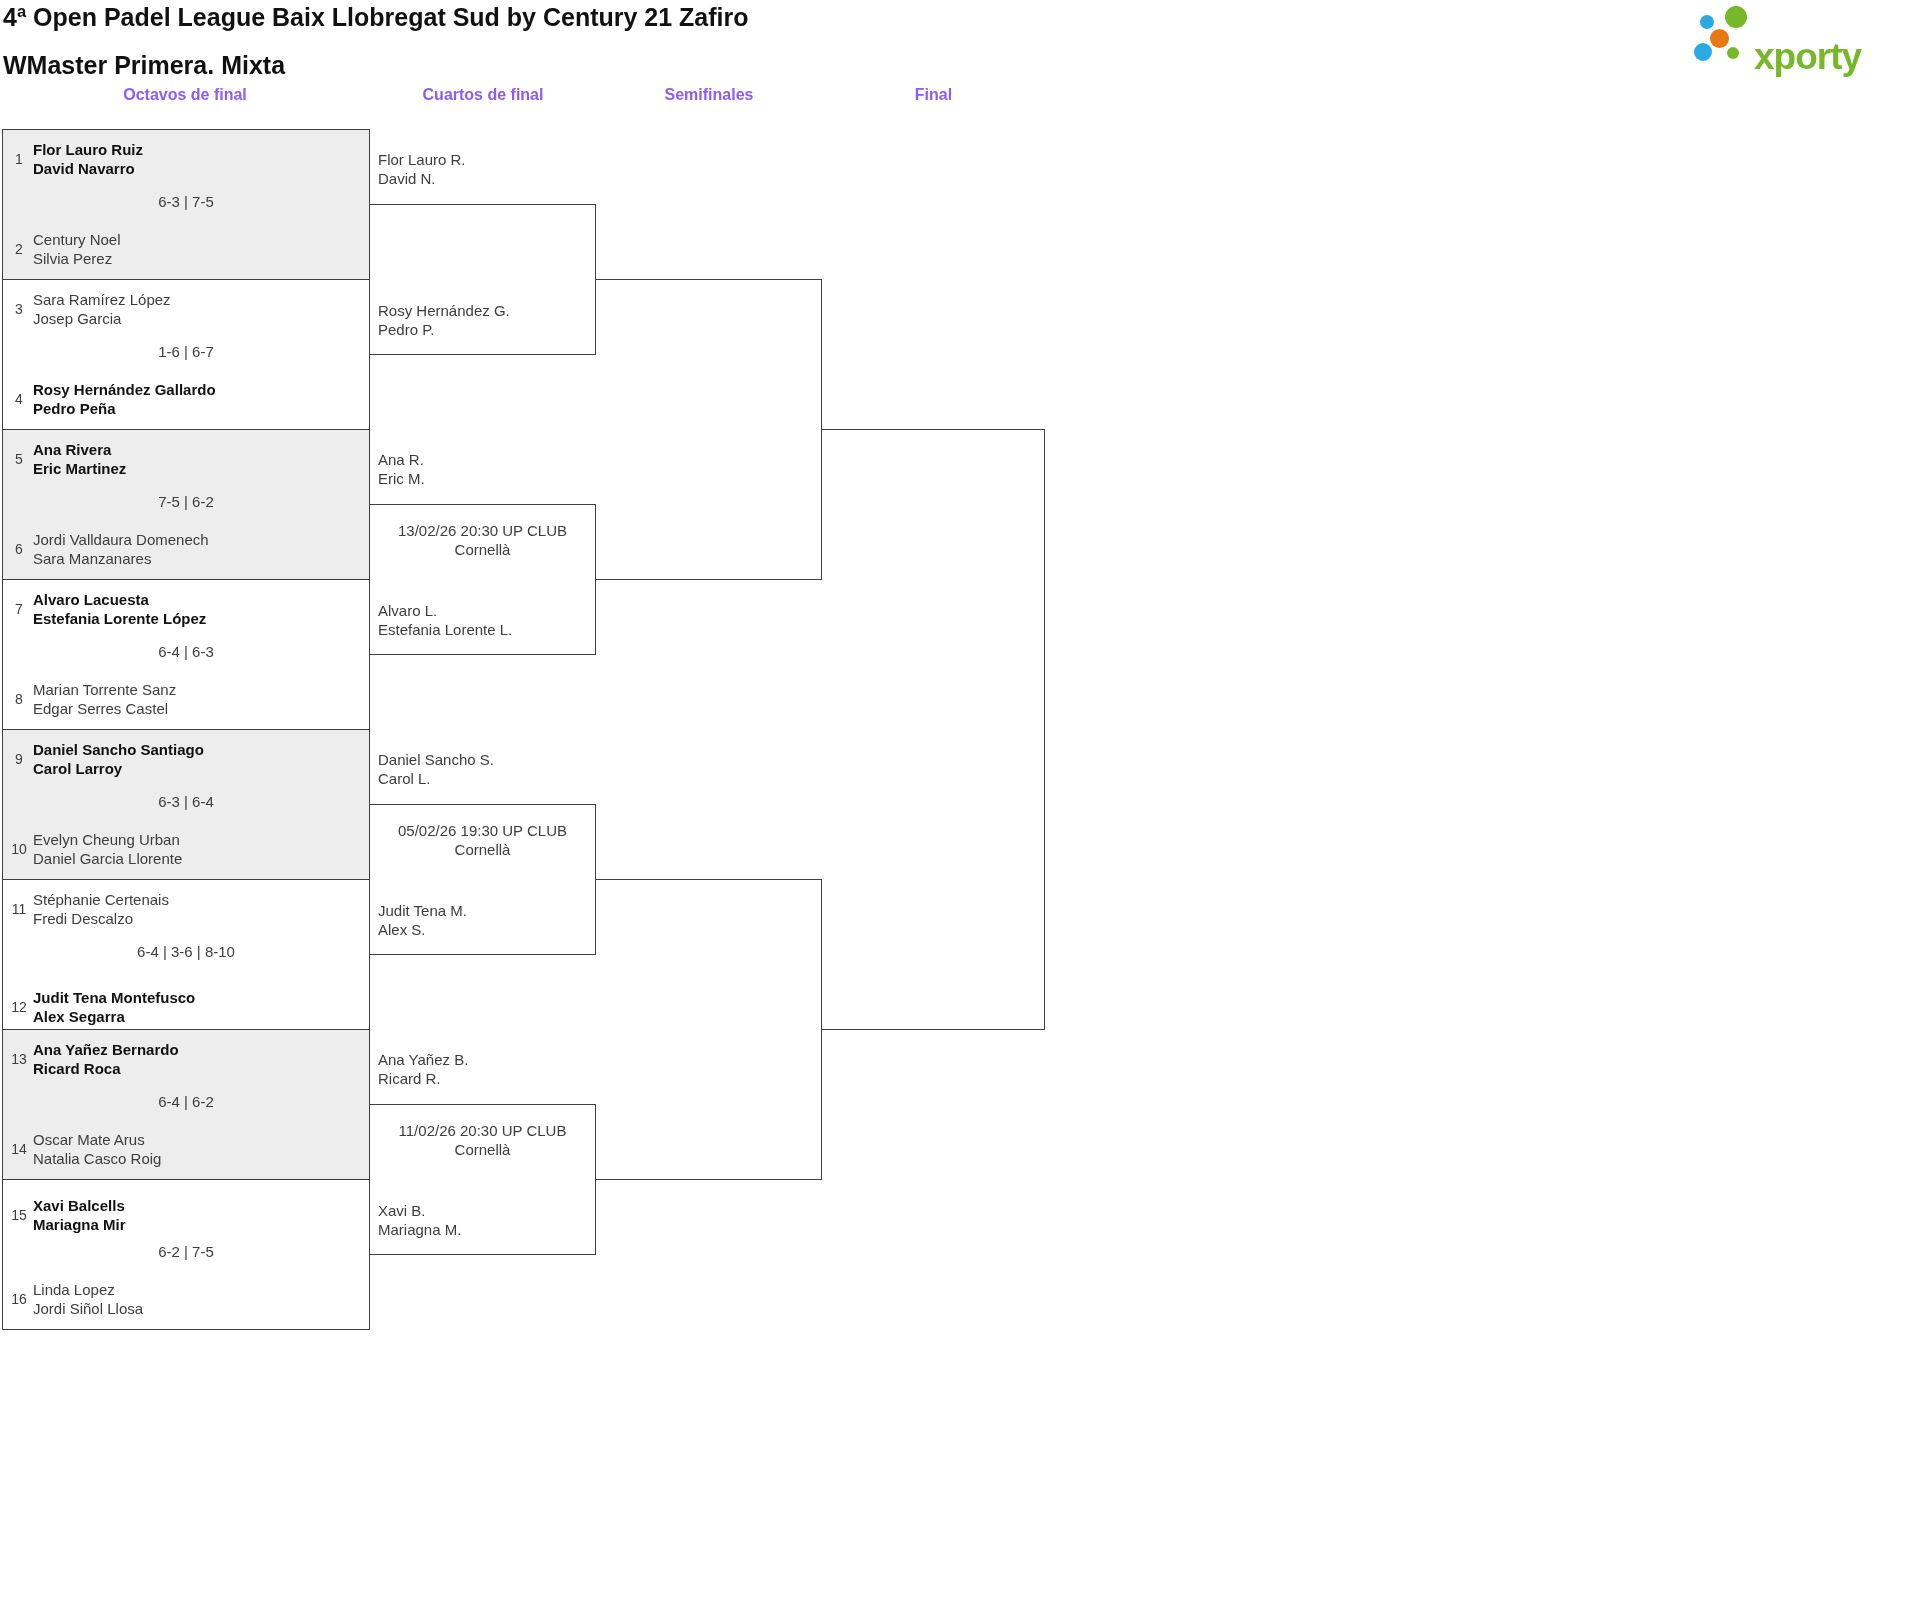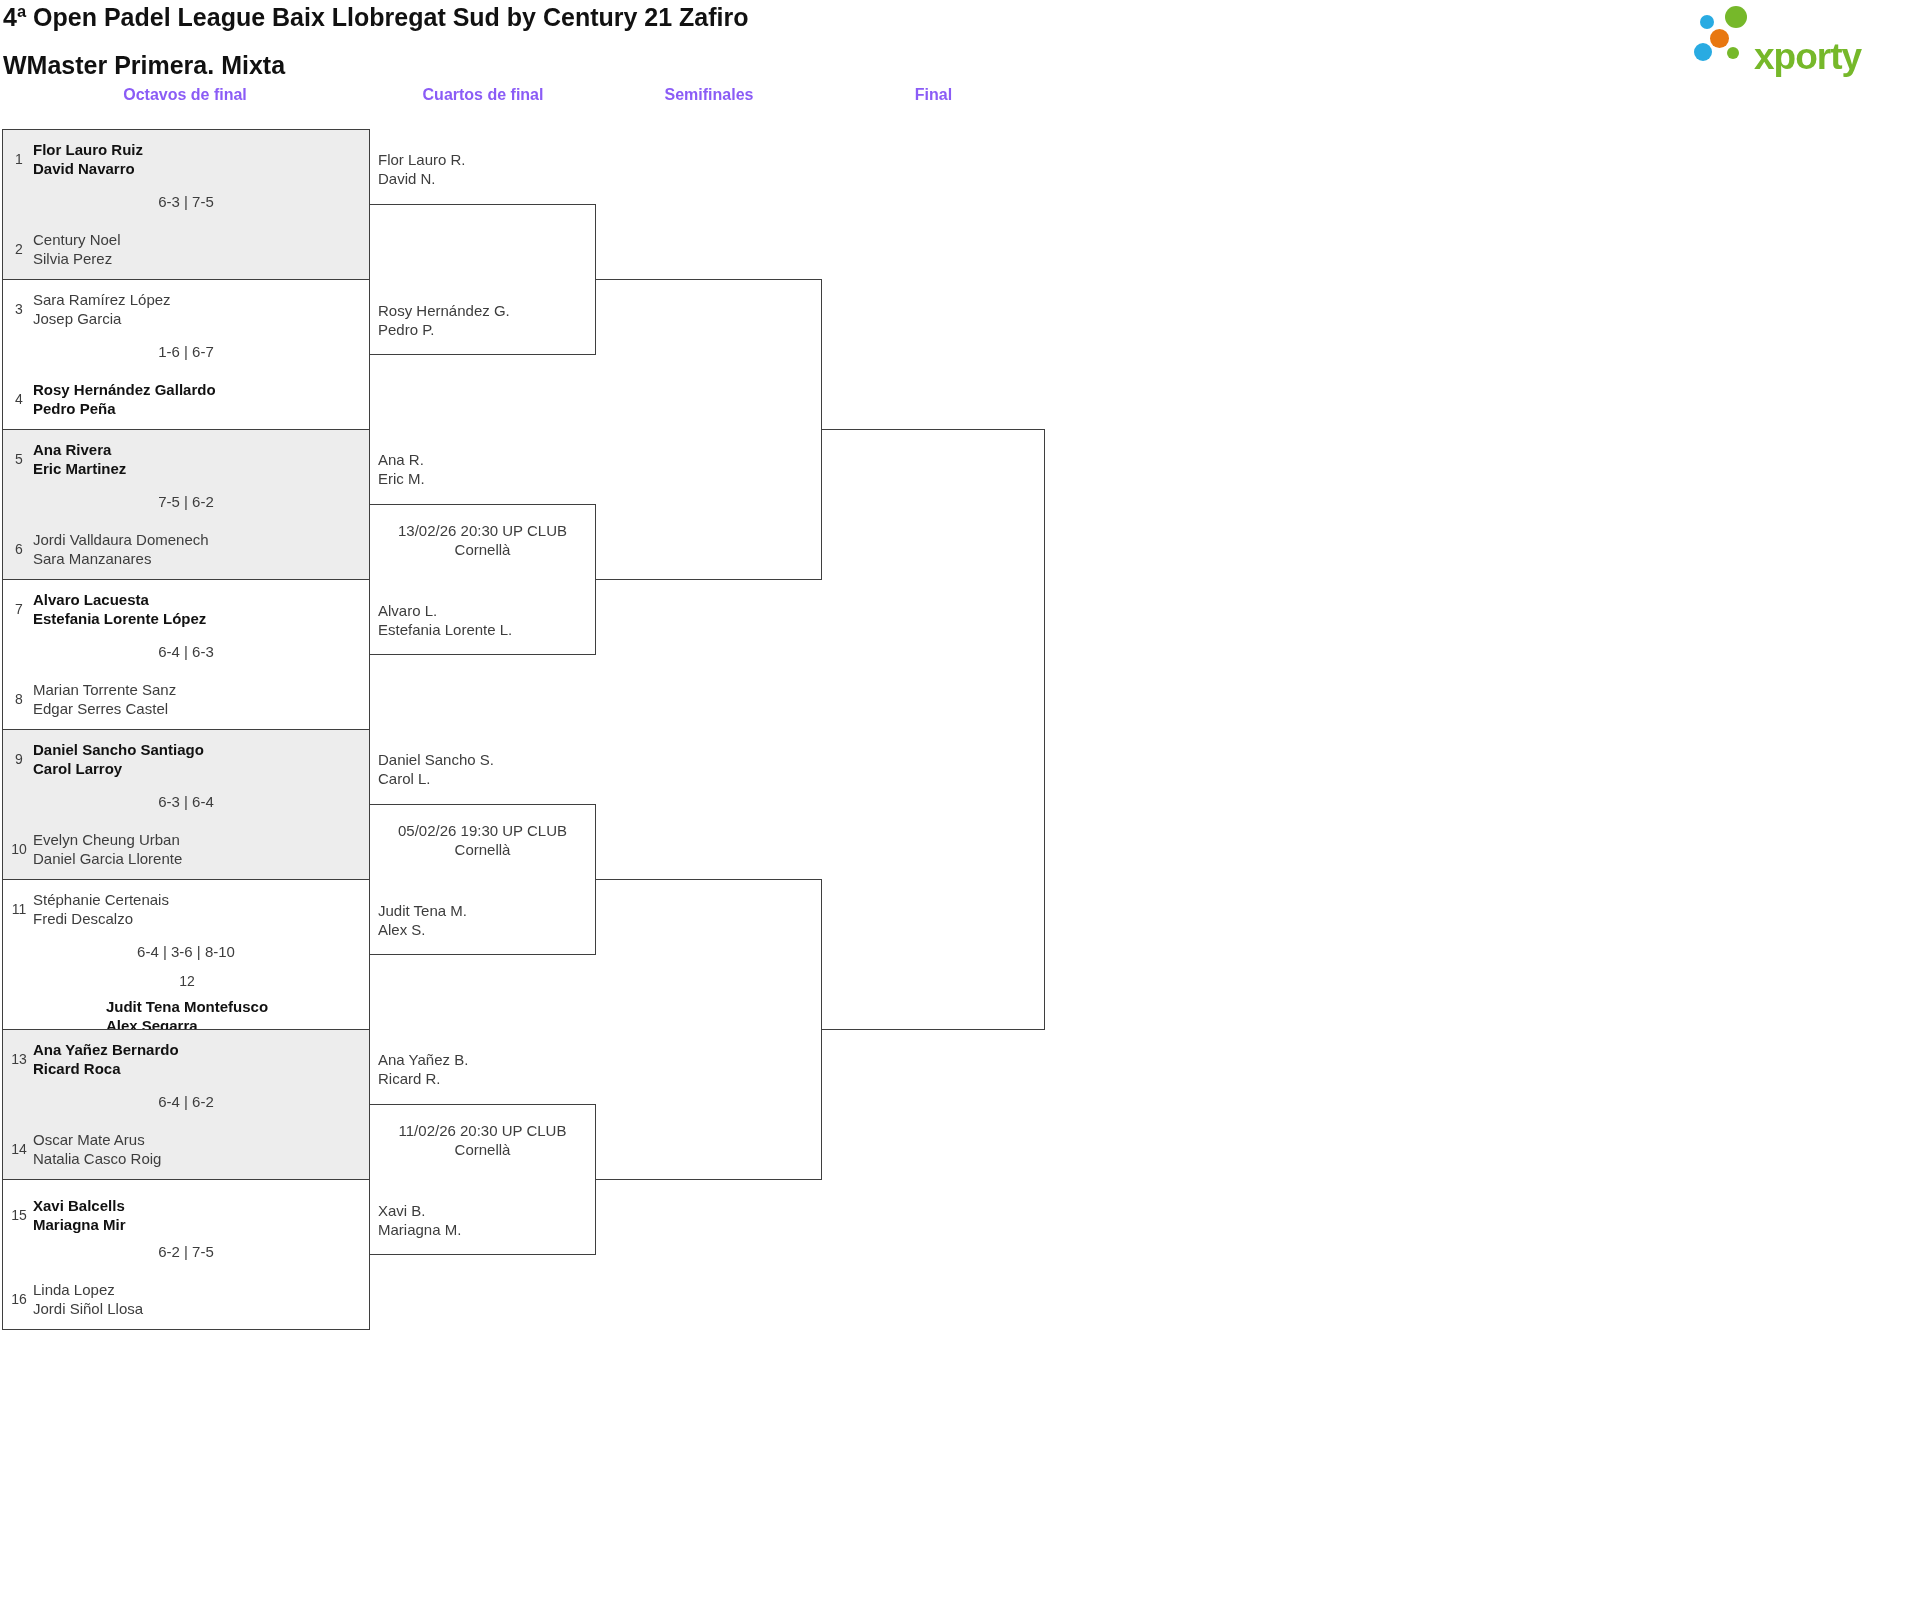--- a/index.html
+++ b/index.html
@@ -196,21 +196,21 @@
       </div>
       <div class="match-box" style="top: 879px;">
         <div class="team-row" style="top: 10px;">
           <span class="seed">11</span>
           <div class="names">
             <div>Stéphanie Certenais</div>
             <div>Fredi Descalzo</div>
           </div>
         </div>
         <div class="score">6-4 | 3-6 | 8-10</div>
-        <div class="team-row" style="top: 93px; flex-direction: column;">
+        <div class="team-row" style="top: 108px;">
           <span class="seed">12</span>
           <div class="names winner">
             <div>Judit Tena Montefusco</div>
             <div>Alex Segarra</div>
           </div>
         </div>
       </div>
       <div class="match-box shaded" style="top: 1029px;">
         <div class="team-row" style="top: 10px;">
           <span class="seed">13</span>

